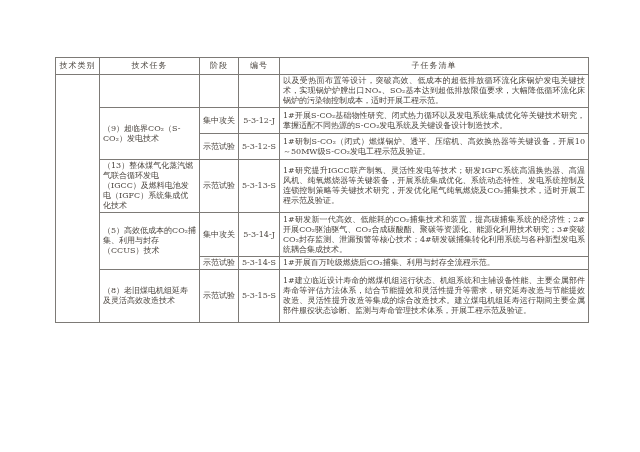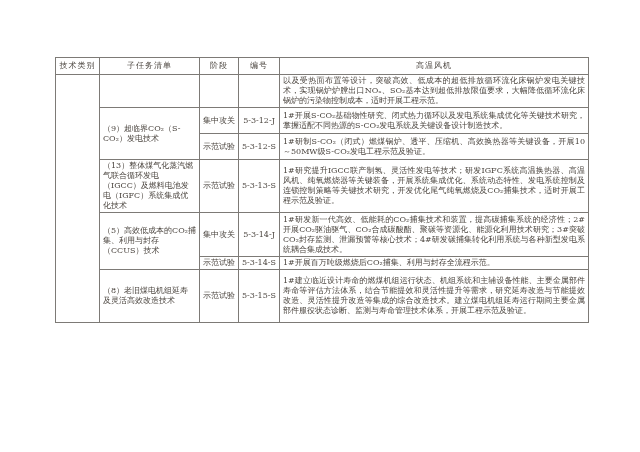--- a/index.html
+++ b/index.html
@@ -72,24 +72,24 @@
     <colgroup>
       <col style="width:44px">
       <col style="width:100px">
       <col style="width:39px">
       <col style="width:41px">
       <col style="width:309px">
     </colgroup>
     <thead>
       <tr>
         <th class="hdr">技术类别</th>
-        <th class="hdr">子任务清单</th>
+        <th class="hdr">技术任务</th>
         <th class="hdr">阶段</th>
         <th class="hdr">编号</th>
-        <th class="hdr">高温风机</th>
+        <th class="hdr">子任务清单</th>
       </tr>
     </thead>
     <tbody>
       <tr class="r0">
         <td class="cat" rowspan="7"></td>
         <td class="task"></td>
         <td class="stage"></td>
         <td class="code"></td>
         <td class="subs">以及受热面布置等设计，突破高效、低成本的超低排放循环流化床锅炉发电关键技术，实现锅炉炉膛出口NOₓ、SO₂基本达到超低排放限值要求，大幅降低循环流化床锅炉的污染物控制成本，适时开展工程示范。</td>
       </tr>

